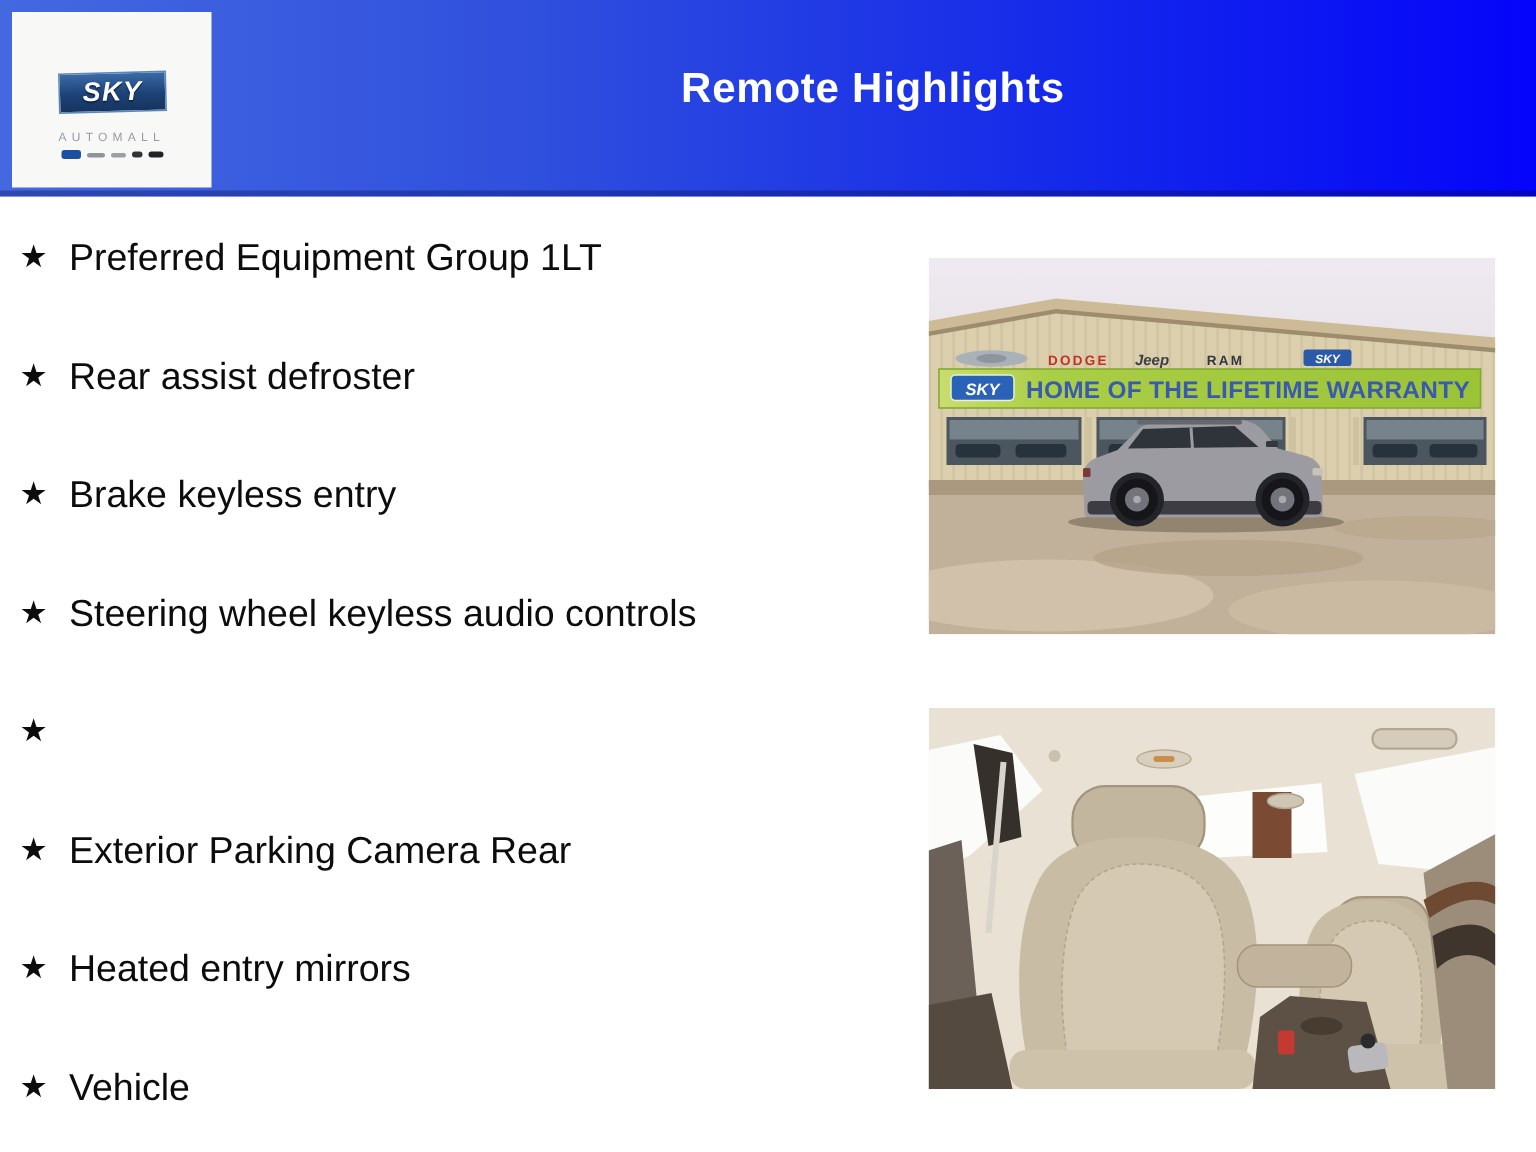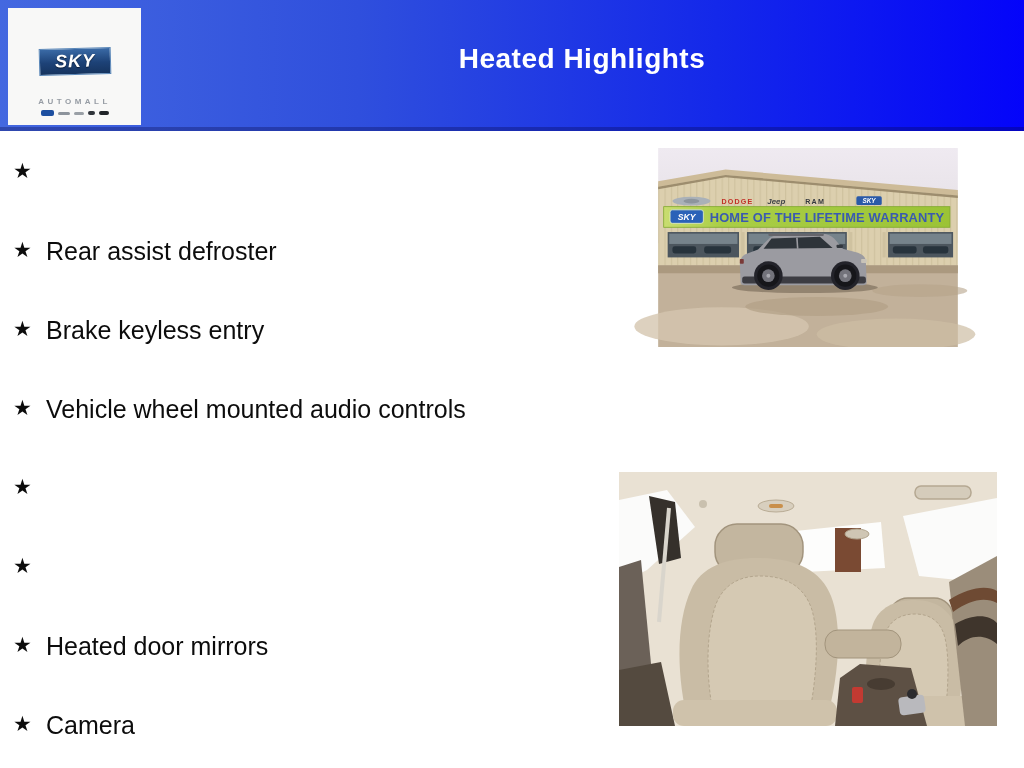--- a/index.html
+++ b/index.html
@@ -30,21 +30,21 @@
   .sky-badge{
     width:72px; height:27px; background:linear-gradient(180deg,#3a6aa6 0%,#1d4277 55%,#16345f 100%);
     border:1px solid #5a87b8; transform:rotate(-1.5deg);
     display:flex; align-items:center; justify-content:center;
   }
   .sky-badge span{
     color:#ffffff; font-style:italic; font-weight:bold; font-size:18px; letter-spacing:1px;
     text-shadow:0 1px 1px #0b1c36;
   }
   .automall{
-    margin-top:22px; font-size:8px; letter-spacing:3.5px; color:#969ca4; font-weight:bold;
+    margin-top:12px; font-size:8px; letter-spacing:3.5px; color:#969ca4; font-weight:normal;
   }
   .brand-row{ margin-top:4px; display:flex; gap:4px; align-items:center; }
   .brand-row i{ display:block; border-radius:2px; }
   .bm-ford   { width:13px; height:6px; border-radius:50%; background:#1d4fa0; }
   .bm-chrys  { width:12px; height:3px; background:#8d949c; }
   .bm-dodge  { width:10px; height:3px; background:#9aa0a6; }
   .bm-jeep   { width:7px;  height:4px; background:#30343a; }
   .bm-ram    { width:10px; height:4px; background:#202428; }
 
   
@@ -56,21 +56,21 @@
     font-size:25px; color:#0c0c0c; white-space:nowrap;
   }
   .star{
     width:24px; font-size:21px; color:#0c0c0c; flex:0 0 24px;
     display:inline-block; text-align:left; margin-top:-2px;
   }
   .item-text{ padding-left:9px; }
 
   
   .photo{ position:absolute; left:619px; width:378px; overflow:hidden; }
-  .photo-exterior{ top:148px; height:199px; }
+  .photo-exterior{ top:172px; height:251px; }
   .photo-interior{ top:472px; height:254px; }
   .photo svg{ display:block; width:100%; height:100%; }
 
   .banner-text{ font-weight:bold; font-size:16px; letter-spacing:0.2px; }
   .sign-text{ font-weight:bold; }
 </style>
 </head>
 <body>
 
 <div class="header">
@@ -80,53 +80,55 @@
     </div>
     <div class="automall">AUTOMALL</div>
     <div class="brand-row">
       <i class="bm-ford"></i>
       <i class="bm-chrys"></i>
       <i class="bm-dodge"></i>
       <i class="bm-jeep"></i>
       <i class="bm-ram"></i>
     </div>
   </div>
-  <div class="slide-title">Heated Highlights</div>
+  <div class="slide-title">Remote Highlights</div>
   <div class="header-shade"></div>
 </div>
 
 <ul class="highlights">
   <li>
       <span class="star">★</span>
+      <span class="item-text">Preferred Equipment Group 1LT</span>
     </li>
   <li>
       <span class="star">★</span>
       <span class="item-text">Rear assist defroster</span>
     </li>
   <li>
       <span class="star">★</span>
       <span class="item-text">Brake keyless entry</span>
     </li>
   <li>
       <span class="star">★</span>
-      <span class="item-text">Vehicle wheel mounted audio controls</span>
-    </li>
-  <li>
-      <span class="star">★</span>
-    </li>
-  <li>
-      <span class="star">★</span>
-    </li>
-  <li>
-      <span class="star">★</span>
-      <span class="item-text">Heated door mirrors</span>
-    </li>
-  <li>
-      <span class="star">★</span>
-      <span class="item-text">Camera</span>
+      <span class="item-text">Steering wheel keyless audio controls</span>
+    </li>
+  <li>
+      <span class="star">★</span>
+    </li>
+  <li>
+      <span class="star">★</span>
+      <span class="item-text">Exterior Parking Camera Rear</span>
+    </li>
+  <li>
+      <span class="star">★</span>
+      <span class="item-text">Heated entry mirrors</span>
+    </li>
+  <li>
+      <span class="star">★</span>
+      <span class="item-text">Vehicle</span>
     </li>
 </ul>
 
 <div class="photo photo-exterior">
   <svg viewBox="0 0 378 251">
     <defs>
       <linearGradient id="skyg" x1="0" y1="0" x2="0" y2="1">
         <stop offset="0" stop-color="#efeaf1"></stop>
           <stop offset="1" stop-color="#e2dde1"></stop>
       </linearGradient>

